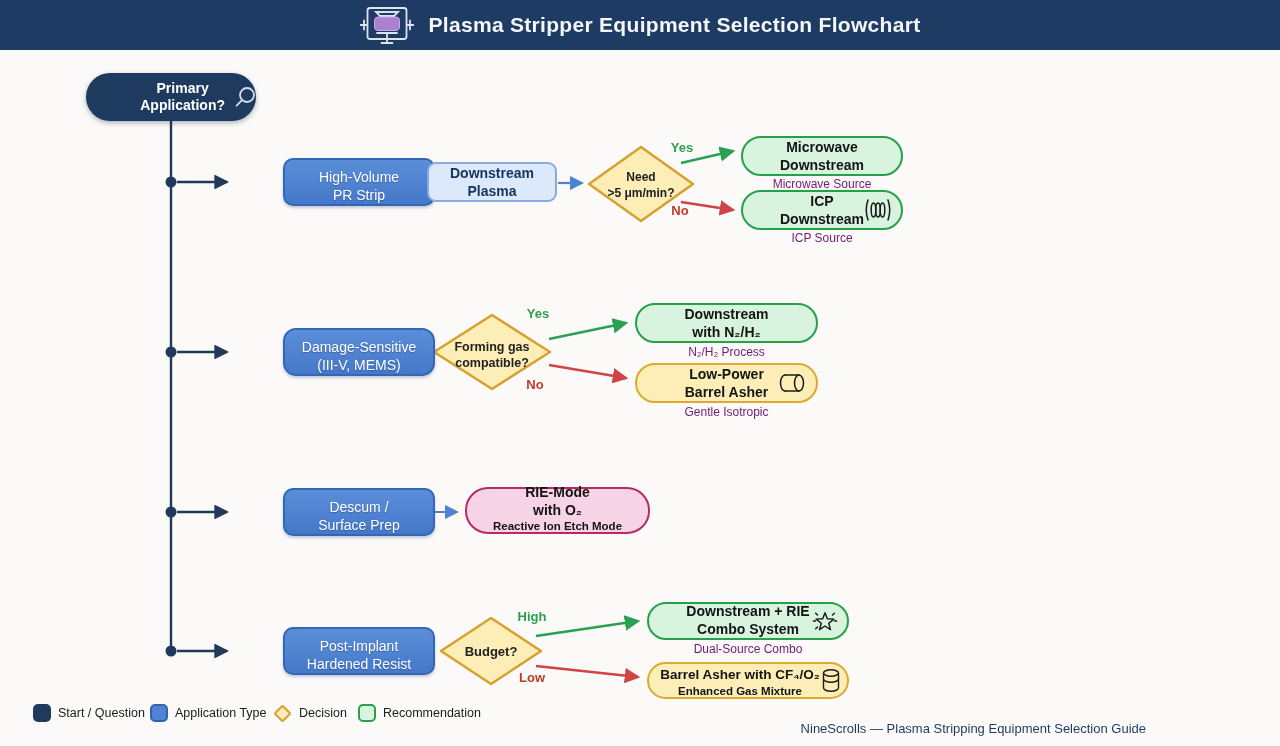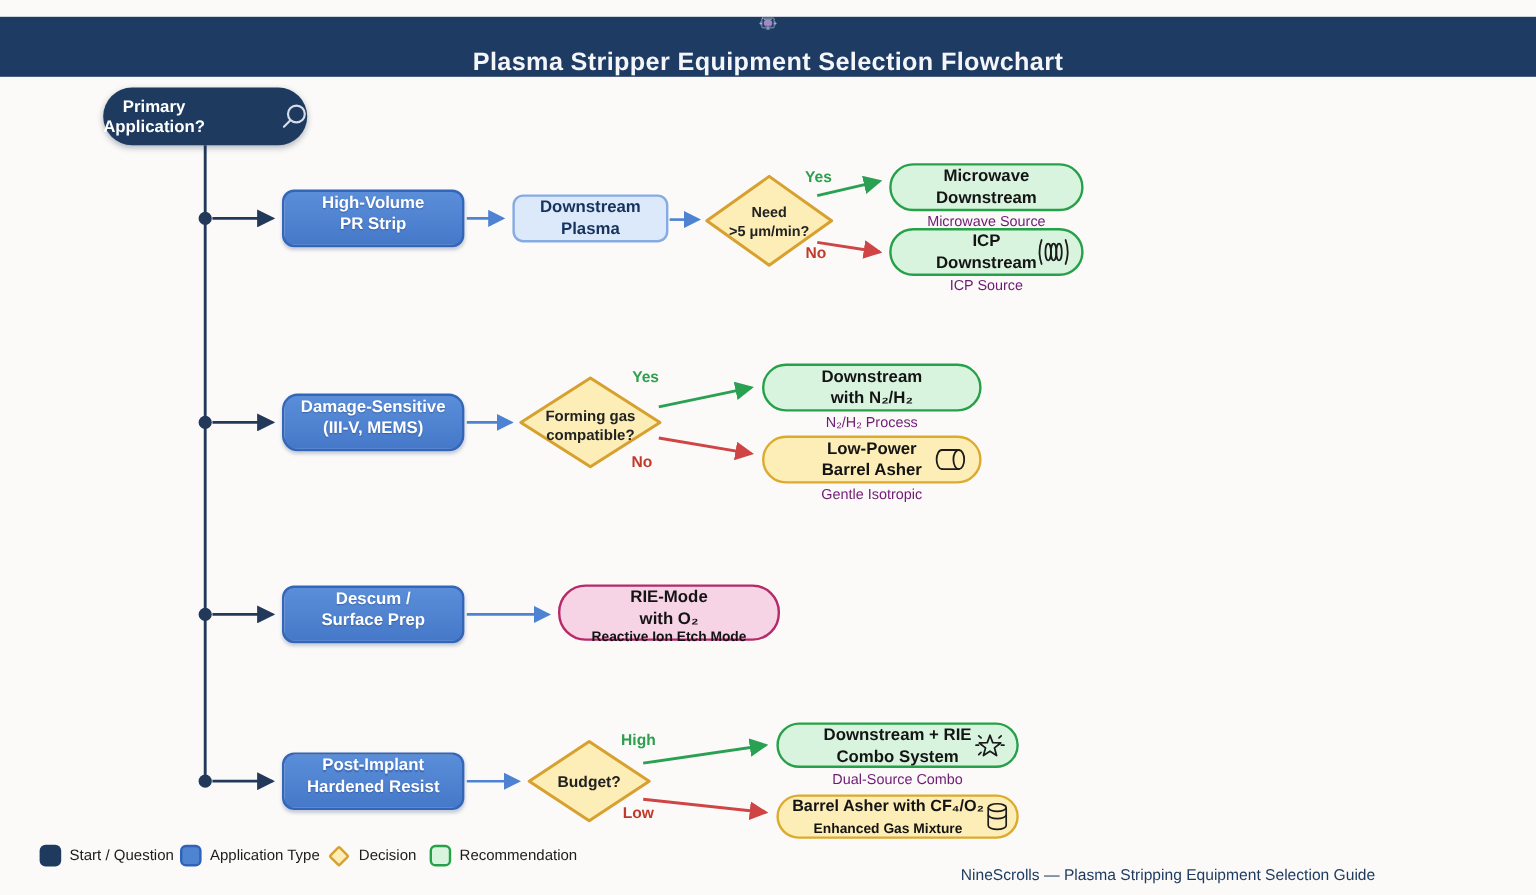--- a/index.html
+++ b/index.html
@@ -5,42 +5,42 @@
   * { margin:0; padding:0; box-sizing:border-box; }
   html,body { width:1280px; height:746px; }
   body {
     font-family:"Liberation Sans","DejaVu Sans",sans-serif;
     background:#fbfaf8; overflow:hidden; color:#1b1b1b;
   }
   .page { position:relative; width:1280px; height:746px; }
 
   
   .header {
-    position:absolute; left:0; top:14px; width:1280px; height:50px;
-    background:#1d3b63; display:flex; align-items:center; justify-content:center; gap:15px;flex-direction:column;
+    position:absolute; left:0; top:0; width:1280px; height:50px;
+    background:#1d3b63; display:flex; align-items:center; justify-content:center; gap:15px;
   }
   .header h1 { color:#f4f6fa; font-size:21px; font-weight:bold; letter-spacing:.3px; }
 
   
   svg.edges { position:absolute; left:0; top:0; }
 
   
   .node {
     position:absolute; display:flex; flex-direction:column;
-    align-items:center; justify-content:space-between; text-align:center;
+    align-items:center; justify-content:flex-end; text-align:center;
   }
   .node .lbl { white-space:pre-line; line-height:1.25; }
   .start-node {
     background:#1e3a5f; border-radius:25px; color:#fff; font-weight:bold; font-size:14px;
     flex-direction:row; gap:9px; box-shadow:0 2px 5px rgba(20,40,70,.35);
   }
   .app-box {
     background:linear-gradient(180deg,#5b8ed9,#4578c8); border:2px solid #3365b8;
-    border-radius:10px; color:#fff; font-weight:bold; font-size:14px;
-    box-shadow:0 2px 3px rgba(30,60,120,.25); text-shadow:0 1px 1px rgba(20,40,90,.35);
+    border-radius:10px; color:#fff; font-weight:normal; font-size:14px;
+    box-shadow:0 2px 3px rgba(30,60,120,.25); text-shadow:0 1px 1px rgba(20,40,90,.35);margin-left:48px;
   }
   .mid-box {
     background:#dce9fb; border:2px solid #86abe3; border-radius:9px;
     color:#16335e; font-weight:bold; font-size:14px;
   }
   .pill { font-weight:bold; font-size:14px; color:#141414; border-radius:20px; }
   .pill.green { background:#d9f4de; border:2.5px solid #27a149; }
   .pill.yellow { background:#fceeb6; border:2.5px solid #dcaa2e; }
   .pill.pink { background:#f7d3e6; border:2.5px solid #b62a68; border-radius:23px; }
   .pill .sub { font-size:11.5px; font-weight:bold; margin-top:1px; }

